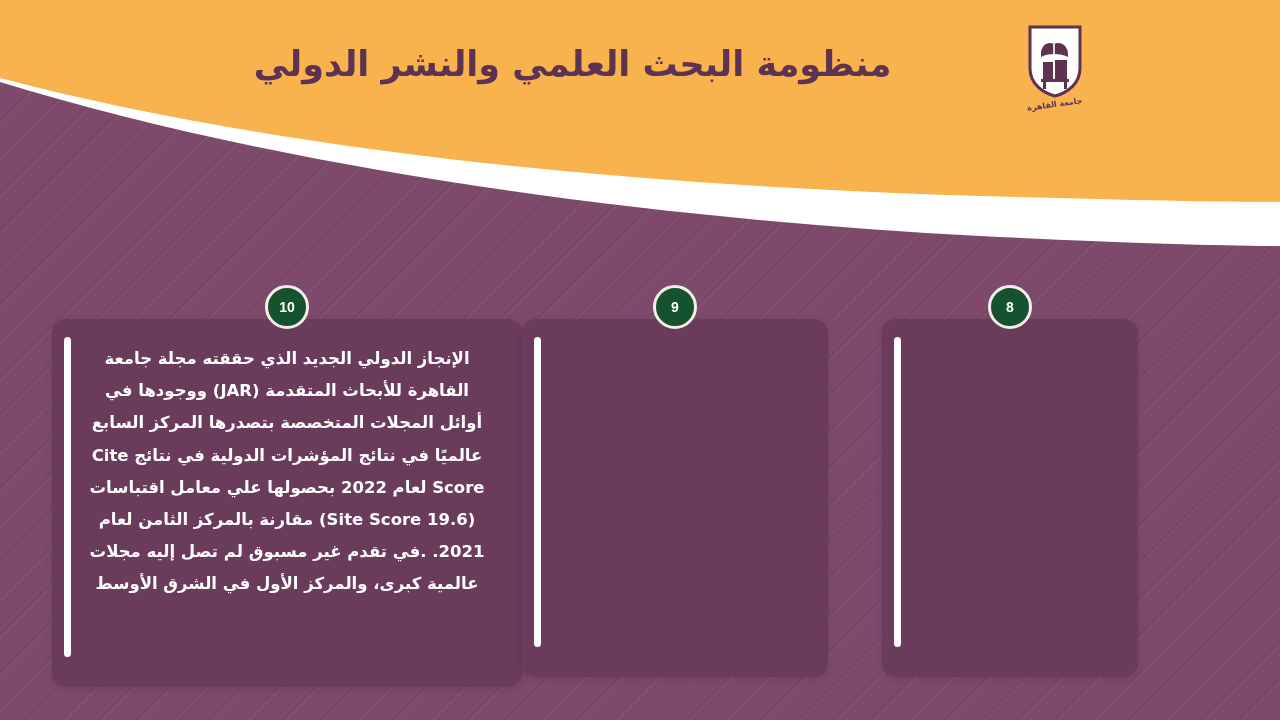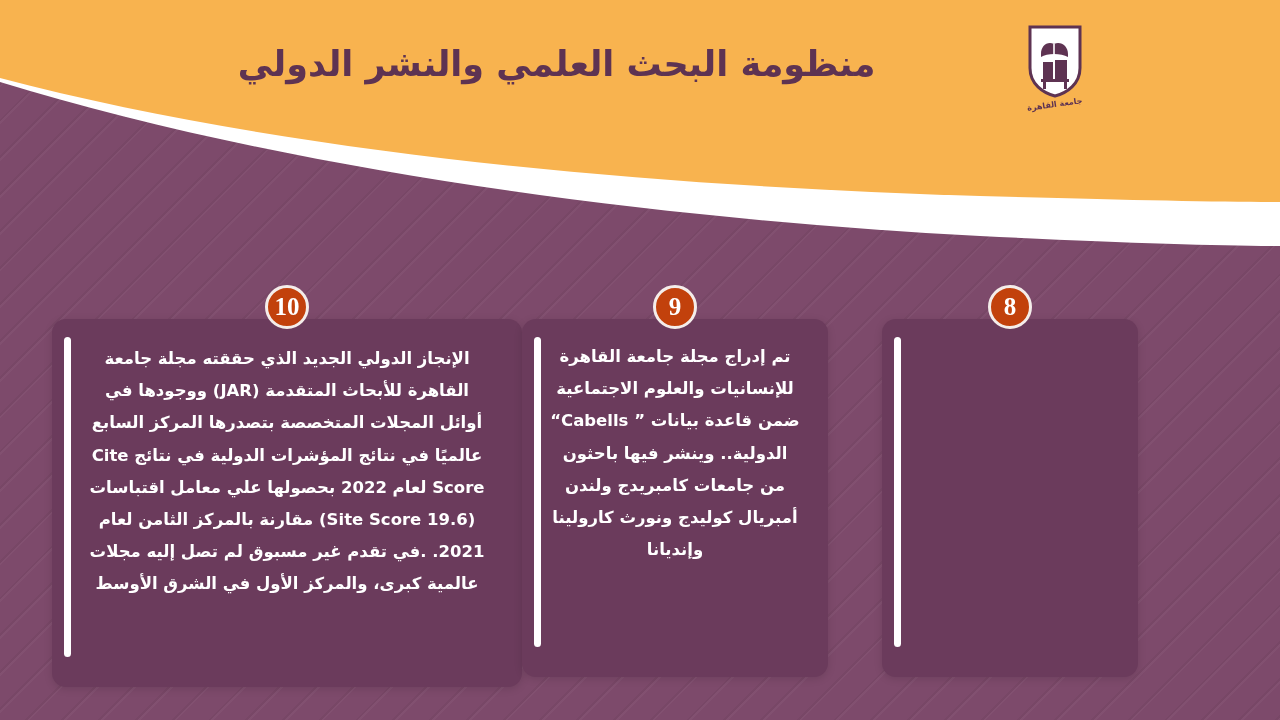--- a/index.html
+++ b/index.html
@@ -51,21 +51,21 @@
     position: absolute;
     top: 0; left: 0;
     width: 1280px;
     height: 260px;
     z-index: 3;
   }
 
   
   #header-bar {
     position: absolute;
-    top: 0; left: 0;
+    top: 0; left: 16px;
     width: 1171px;
     height: 130px;
     z-index: 6;
     display: flex;
     align-items: center;
     justify-content: flex-start;
     padding-right: 170px;
     padding-left: 112px;
   }
 
@@ -127,31 +127,31 @@
   }
   .card-col.c-10 { width: 470px; }
   .card-col.c-9  { width: 306px; margin-right: 54px; }
   .card-col.c-8  { width: 256px; margin-right: 44px; }
 
   .badge {
     position: relative;
     width: 44px;
     height: 44px;
     border-radius: 50%;
-    background: #c2410c;
+    background: #14532d;
     border: 3px solid #F4EDEA;
     color: #FFFFFF;
-    font-size: 25px;
+    font-size: 14px;
     font-weight: bold;
     display: flex;
     align-items: center;
     justify-content: center;
     z-index: 3;
     margin-bottom: -10px;
-    font-family: Liberation Serif, serif;
+    font-family: Liberation Sans, sans-serif;
   }
 
   .card {
     position: relative;
     width: 100%;
     background: #6B3B5C;
     border-radius: 14px;
     padding: 22px 26px 26px 26px;
     box-shadow: 0 2px 8px rgba(0,0,0,0.12);
     z-index: 2;
@@ -227,21 +227,20 @@
       <div class="card c10">
         <div class="accent-bar"></div>
         <div class="card-text">الإنجاز الدولي الجديد الذي حققته مجلة جامعة القاهرة للأبحاث المتقدمة (JAR) ووجودها في أوائل المجلات المتخصصة بتصدرها المركز السابع عالميًا في نتائج المؤشرات الدولية في نتائج Cite Score لعام 2022 بحصولها علي معامل اقتباسات (Site Score 19.6) مقارنة بالمركز الثامن لعام 2021. .في تقدم غير مسبوق لم تصل إليه مجلات عالمية كبرى، والمركز الأول في الشرق الأوسط</div>
       </div>
     </div>
 
     <div class="card-col c-9">
       <div class="badge">9</div>
       <div class="card c9">
         <div class="accent-bar"></div>
-        <div class="card-text">تم إدراج مجلة جامعة القاهرة للإنسانيات والعلوم الاجتماعية ضمن قاعدة بيانات ” Cabells“ الدولية.. وينشر فيها باحثون من جامعات كامبريدج ولندن أمبريال كوليدج ونورث كارولينا وإنديانا</div>
       </div>
     </div>
 
     <div class="card-col c-8">
       <div class="badge">8</div>
       <div class="card c8">
         <div class="accent-bar"></div>
       </div>
     </div>
 

